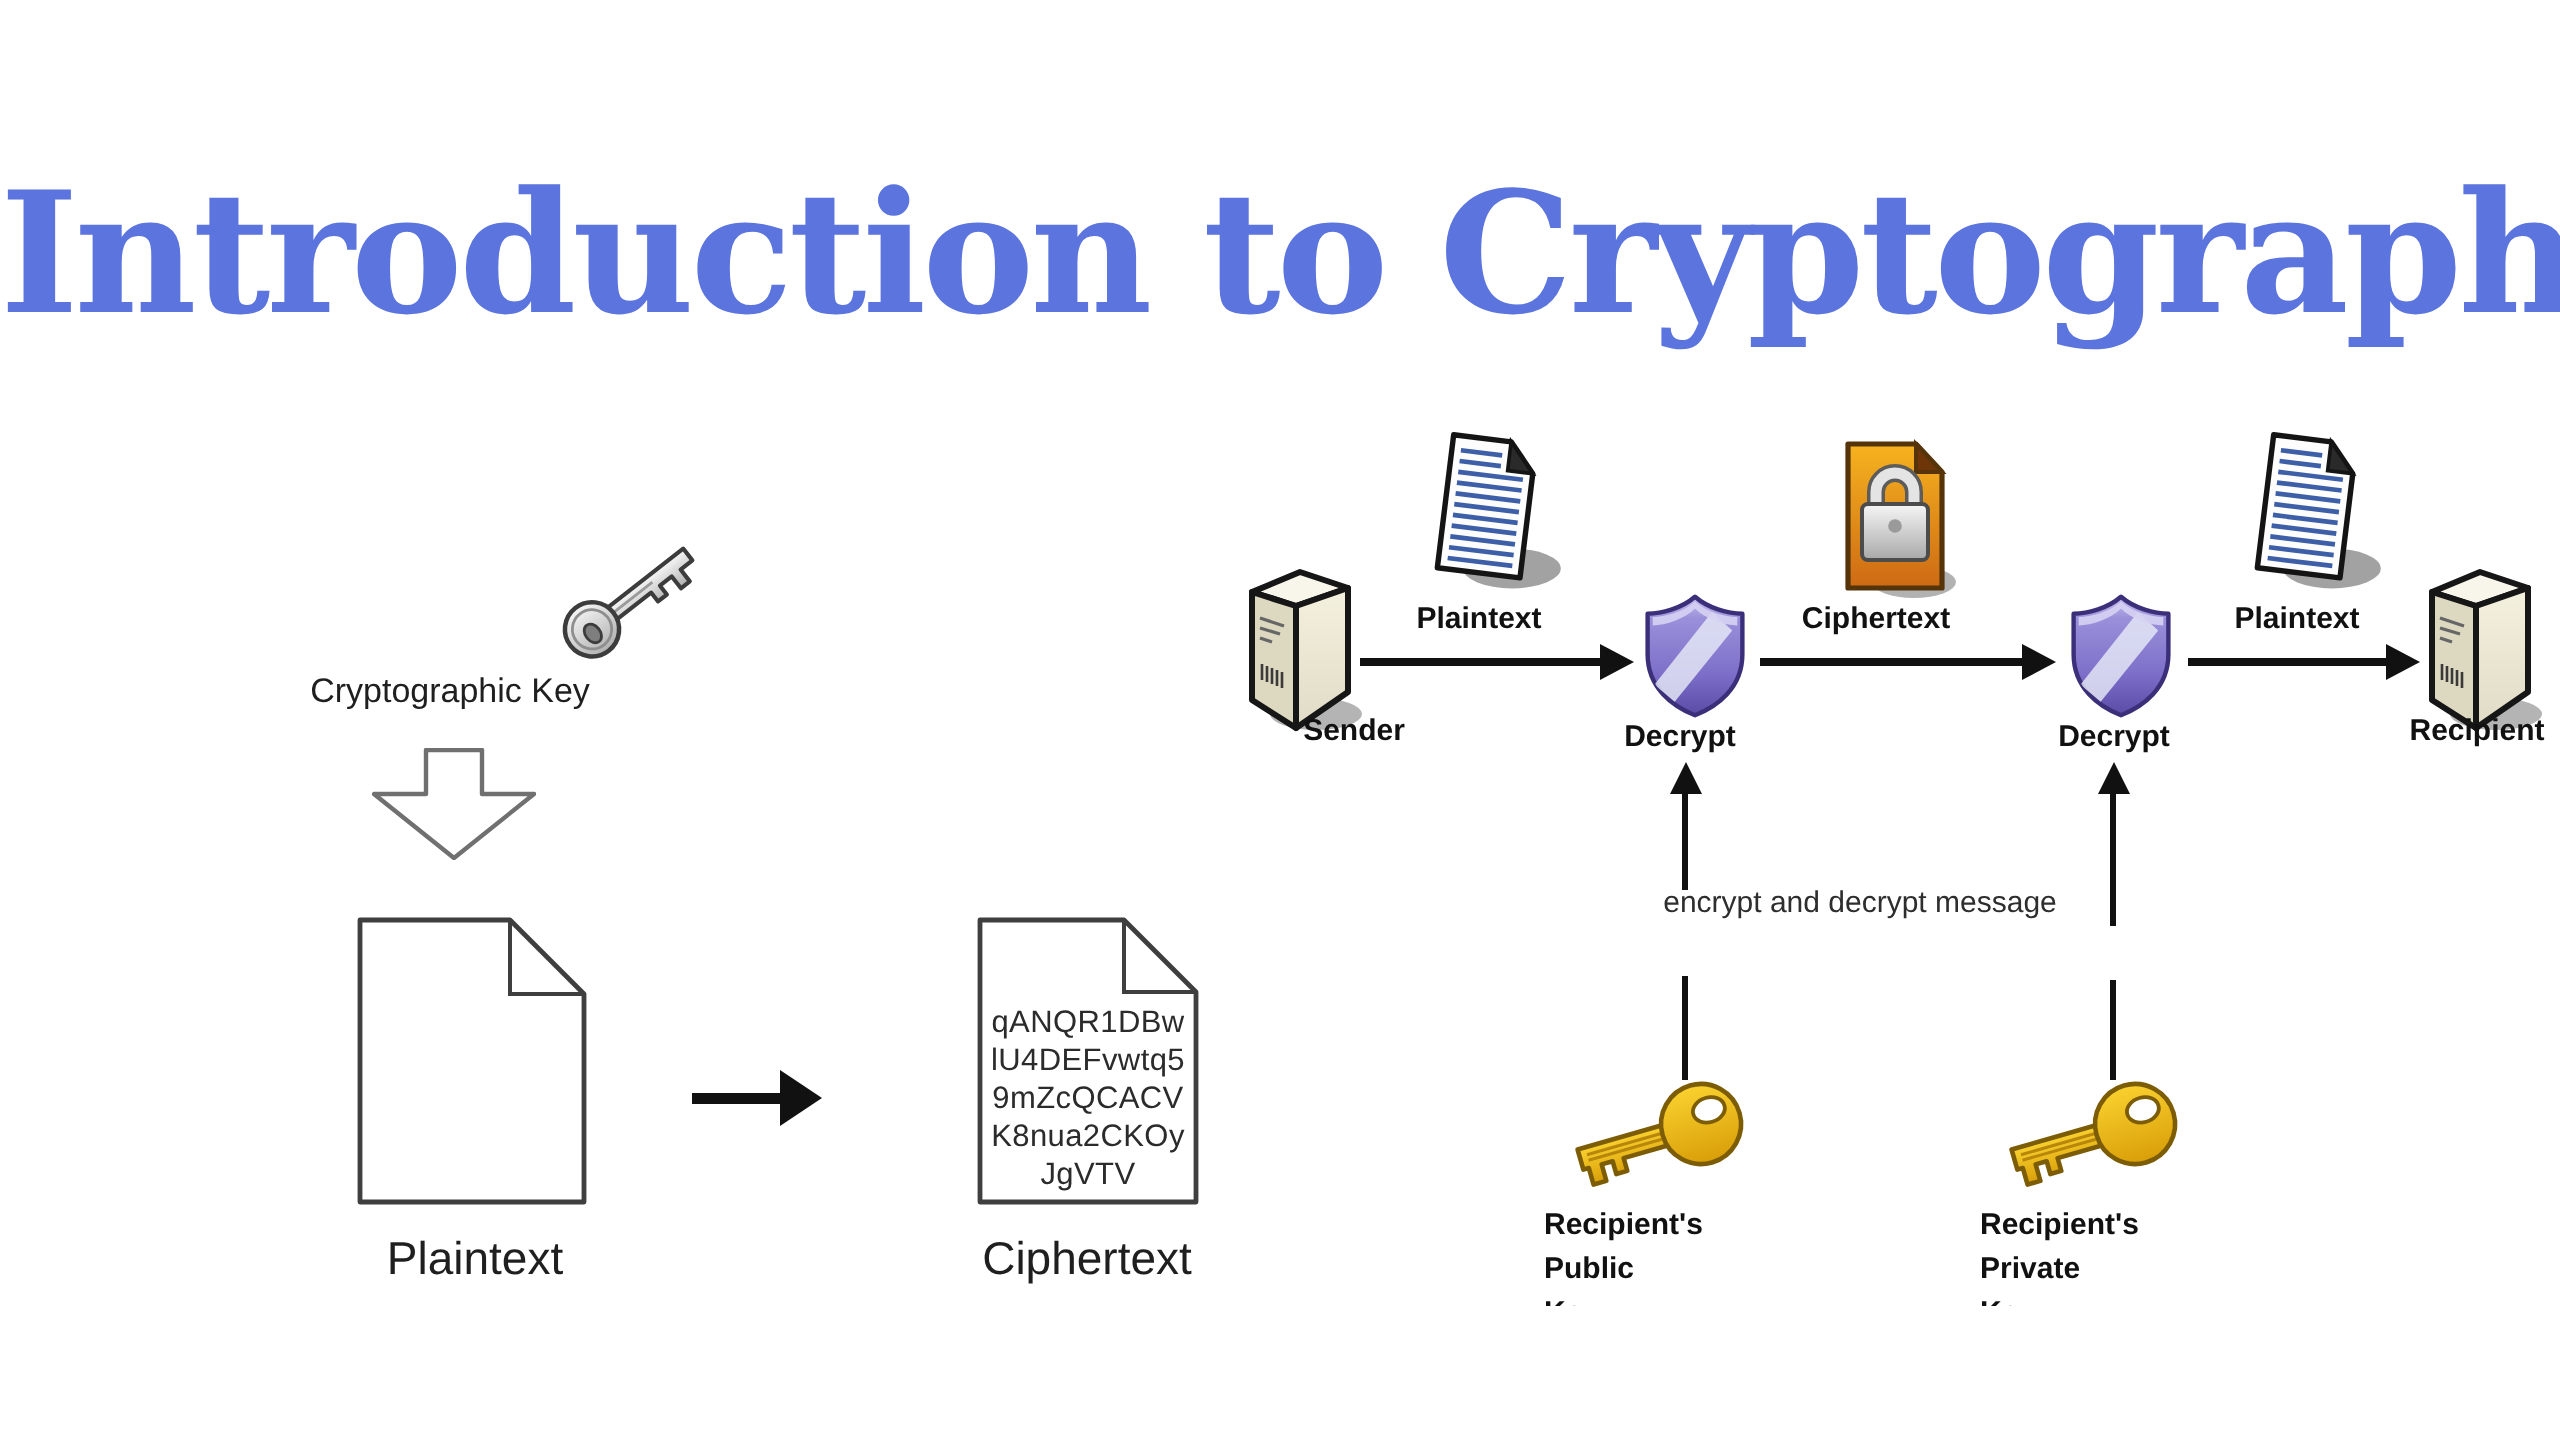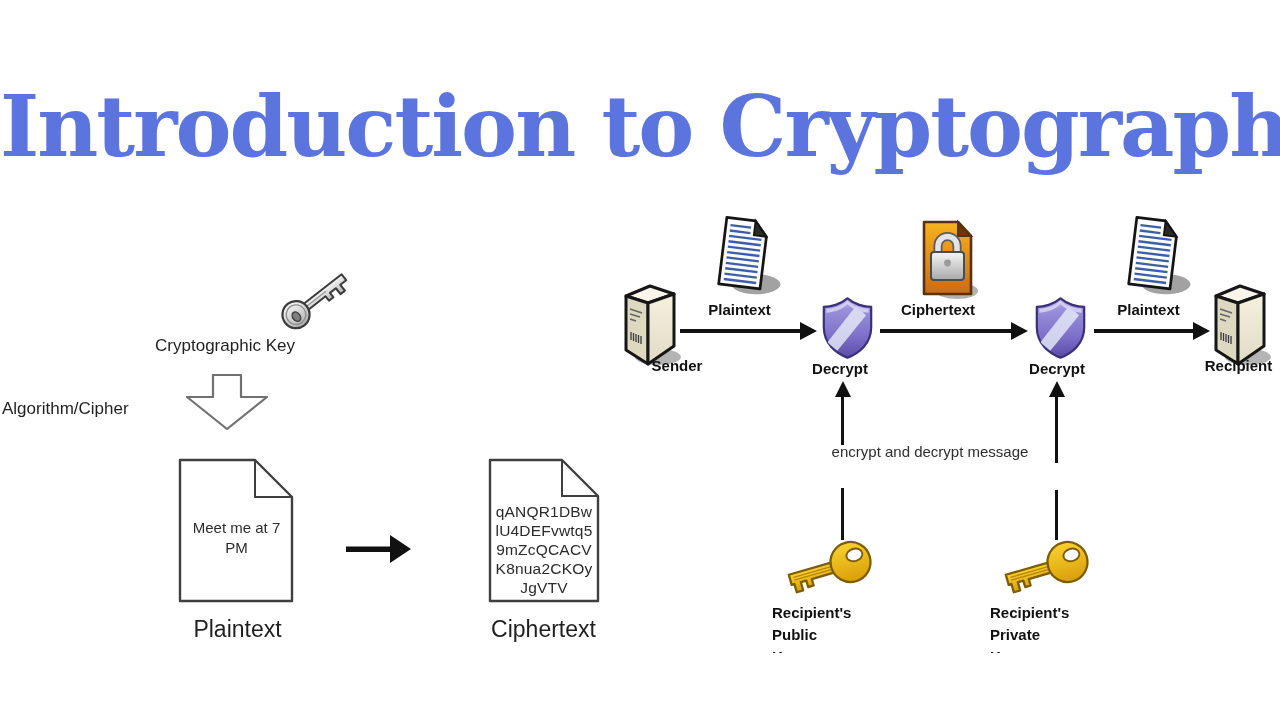--- a/index.html
+++ b/index.html
@@ -121,35 +121,30 @@
   </svg>
 
   <div class="abs title">Introduction to Cryptography</div>
 
   <svg class="abs" style="left:272px;top:258px" width="86" height="86">
       <use href="#sym-metalkey"></use>
     </svg>
 
   <div class="lbl mid-lbl c" style="left:100px;top:336px;width:250px">Cryptographic Key</div>
 
-  <div class="lbl mid-lbl" style="left:2px;top:399px;width:180px">Algorithm/Cipher</div>
 
   <svg class="abs" style="left:186px;top:374px" width="82" height="56" viewBox="0 0 82 56">
     <polygon points="27,1 55,1 55,23 81,23 41,55 1,23 27,23" fill="#ffffff" stroke="#707070" stroke-width="2.2" stroke-linejoin="round"></polygon>
   </svg>
 
   <div class="abs" style="left:178px;top:458px;width:117px;height:145px">
     <svg width="117" height="145" viewBox="0 0 117 145">
       <path d="M2,2 L77,2 L114,39 L114,143 L2,143 Z" fill="#ffffff" stroke="#3f3f3f" stroke-width="2.4" stroke-linejoin="round"></path>
       <path d="M77,2 L77,39 L114,39" fill="none" stroke="#3f3f3f" stroke-width="2"></path>
     </svg>
-    <div class="doc-text" style="top:60px">
-      <div>Meet me at 7</div>
-      <div>PM</div>
-    </div>
   </div>
   <div class="lbl big-lbl c" style="left:160px;top:616px;width:155px">Plaintext</div>
 
   <svg class="abs" style="left:346px;top:532px" width="66" height="34" viewBox="0 0 66 34">
     <rect x="0" y="14.5" width="46" height="5.5" fill="#111"></rect>
     <polygon points="44,3 65,17 44,31" fill="#111"></polygon>
   </svg>
 
   <div class="abs" style="left:488px;top:458px;width:112px;height:145px">
     <svg width="112" height="145" viewBox="0 0 112 145">

